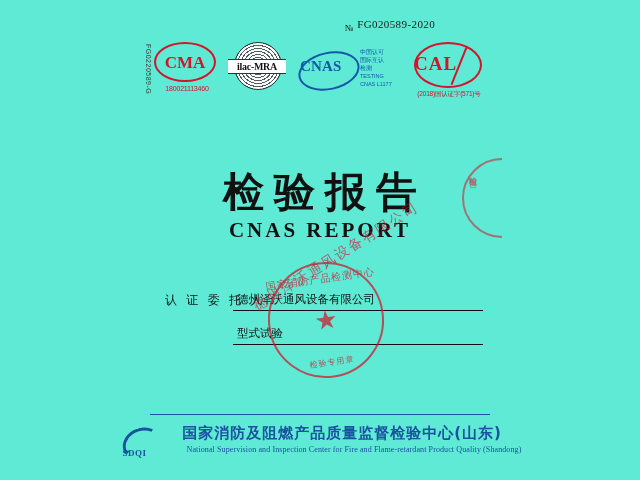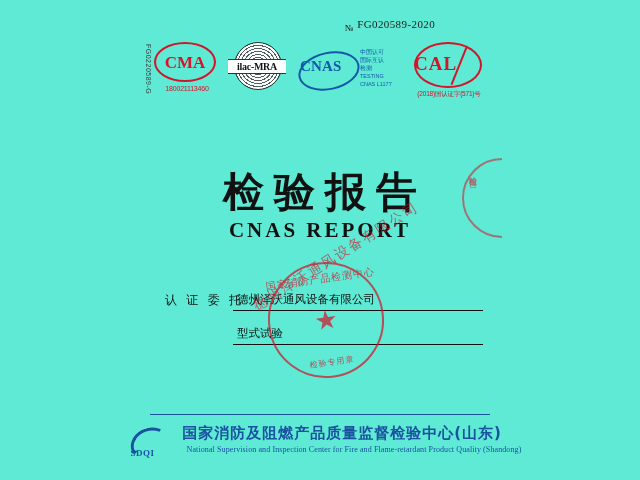--- a/index.html
+++ b/index.html
@@ -349,21 +349,21 @@
     top: 424px;
     text-align: center;
   }
   .footer-inner {
     display: inline-block;
     position: relative;
     padding-left: 44px;
   }
   .sdqi-logo {
     position: absolute;
-    left: 8px; top: 2px;
+    left: 0; top: 2px;
     width: 38px;
     height: 34px;
     text-align: right;
   }
   .sdqi-swoosh {
     position: absolute;
     left: 2px; top: 2px;
     width: 34px; height: 18px;
     border: 3px solid #1a52a0;
     border-radius: 50% 50% 50% 50% / 70% 70% 30% 30%;

